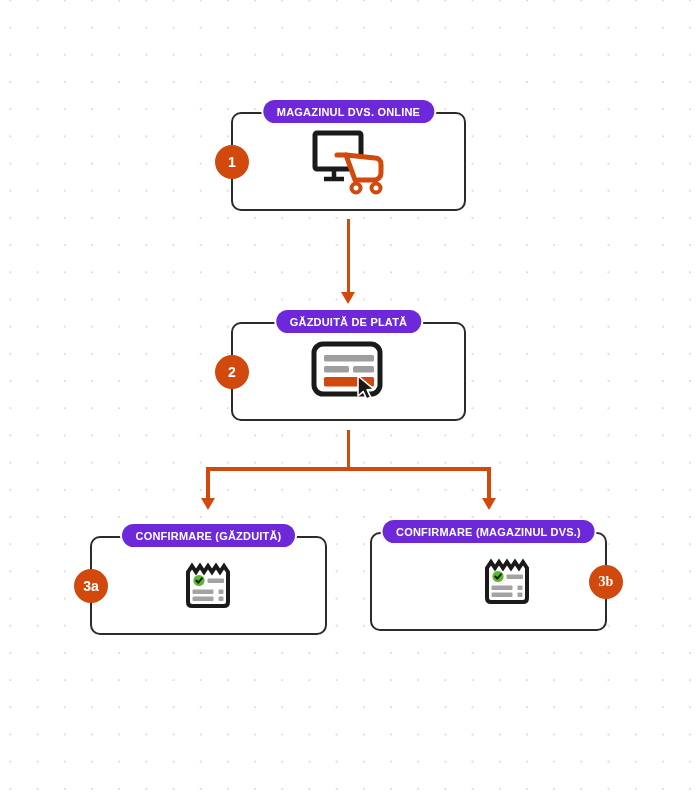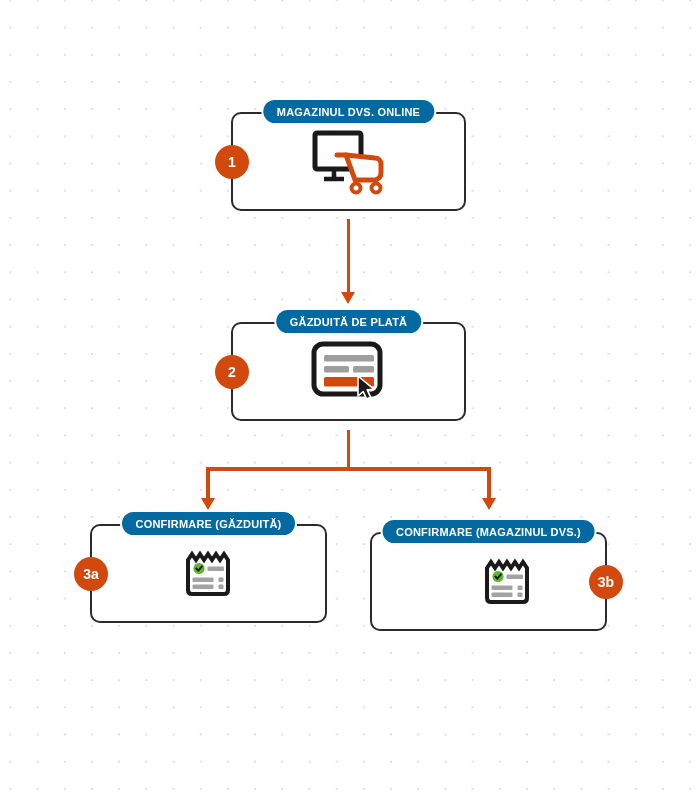--- a/index.html
+++ b/index.html
@@ -21,27 +21,27 @@
     box-sizing:border-box;
     background:#ffffff;
     border:2.5px solid #2b2b2b;
     border-radius:10px;
     display:flex;
     align-items:center;
     justify-content:center;
   }
   .node-1{left:231px;top:112px;width:235px;height:99px;}
   .node-2{left:231px;top:322px;width:235px;height:99px;}
-  .node-3a{left:90px;top:524px;width:237px;height:99px;text-decoration:underline;}
+  .node-3a{left:90px;top:536px;width:237px;height:99px;text-decoration:underline;}
   .node-3b{left:370px;top:532px;width:237px;height:99px;padding-left:38px;}
   .pill{
     position:absolute;
     left:50%;top:-14px;
     transform:translateX(-50%);
-    background:#0369a1;
+    background:#6d28d9;
     color:#ffffff;
     font-size:11px;
     font-weight:bold;
     letter-spacing:.2px;
     white-space:nowrap;
     padding:6px 14px 5px 14px;
     border-radius:14px;
     box-shadow:0 0 0 2px #ffffff;
     z-index:3;
   }
@@ -52,21 +52,21 @@
     background:#d1490d;
     color:#ffffff;
     font-weight:bold;
     font-size:14px;
     display:flex;align-items:center;justify-content:center;
     top:50%;
     transform:translateY(-50%);
     z-index:3;
   }
   .badge-left{left:-18px;}
-  .badge-right{right:-18px;}
+  .badge-right{right:-18px;font-family:Liberation Serif, serif;}
   .vline,.hline{position:absolute;background:#d1490d;}
   .arrowhead{
     position:absolute;
     width:0;height:0;
     border-left:7px solid transparent;
     border-right:7px solid transparent;
     border-top:12px solid #d1490d;
   }
   svg{display:block;}
 </style>

